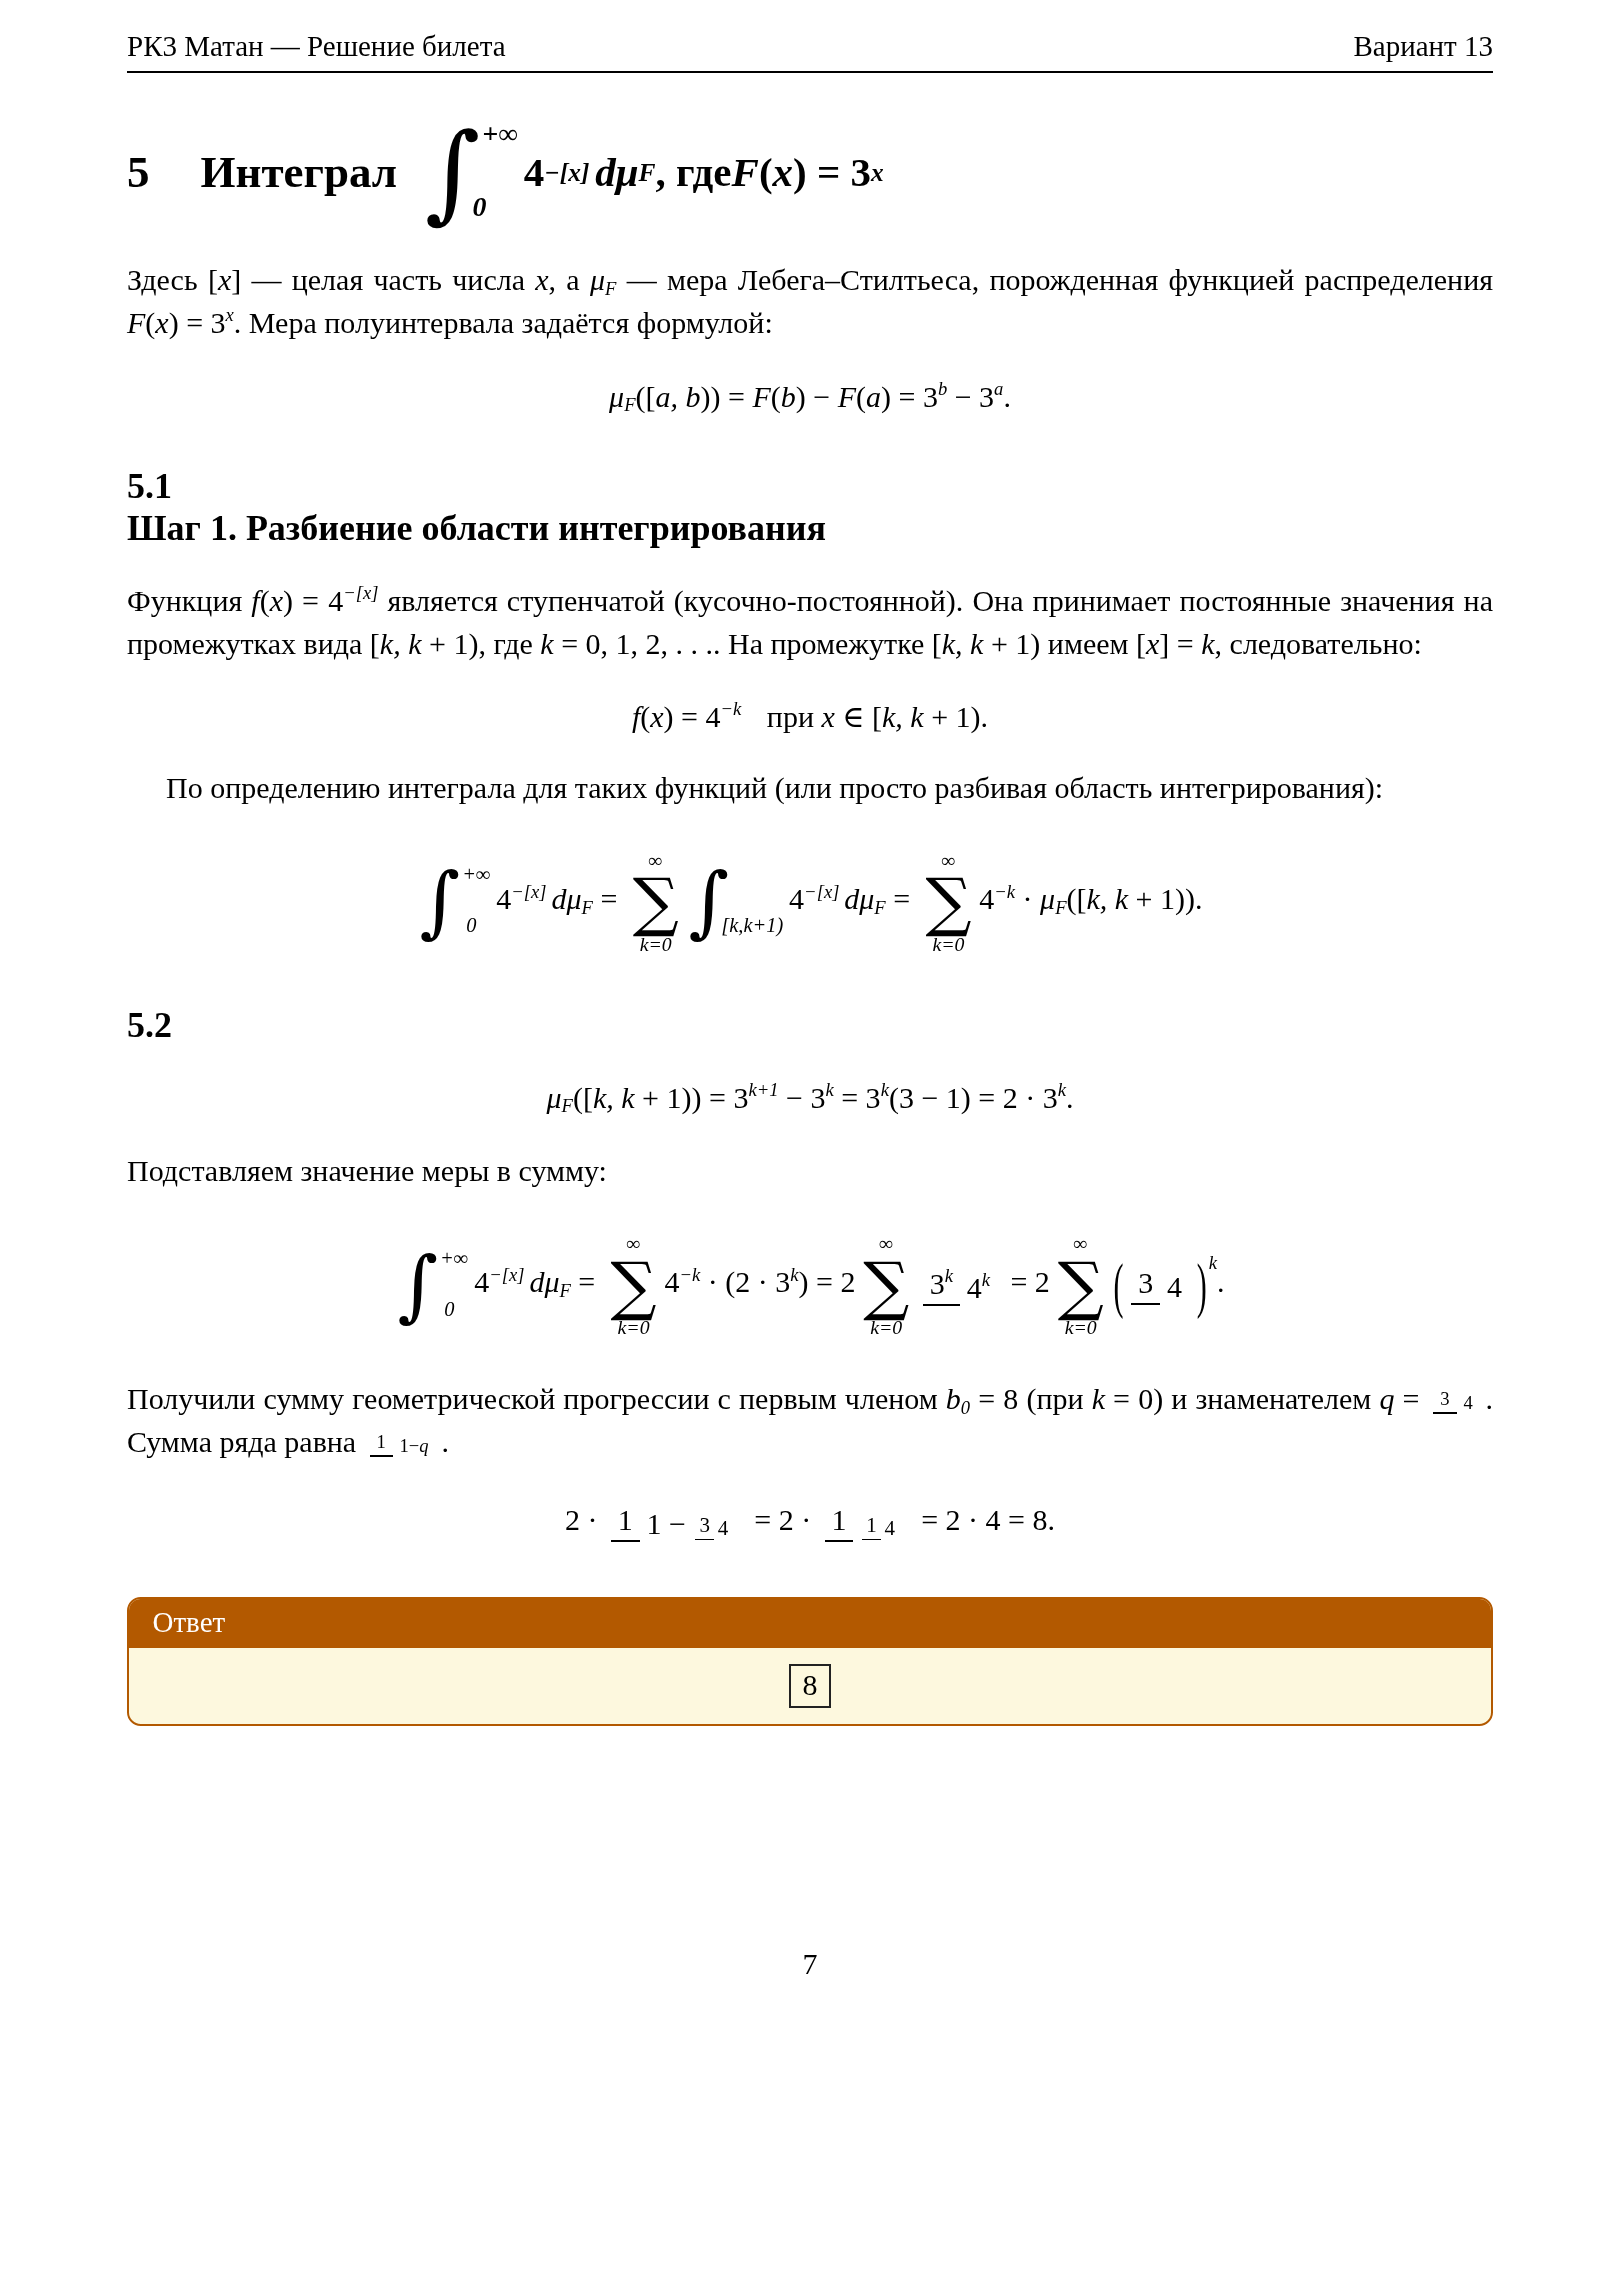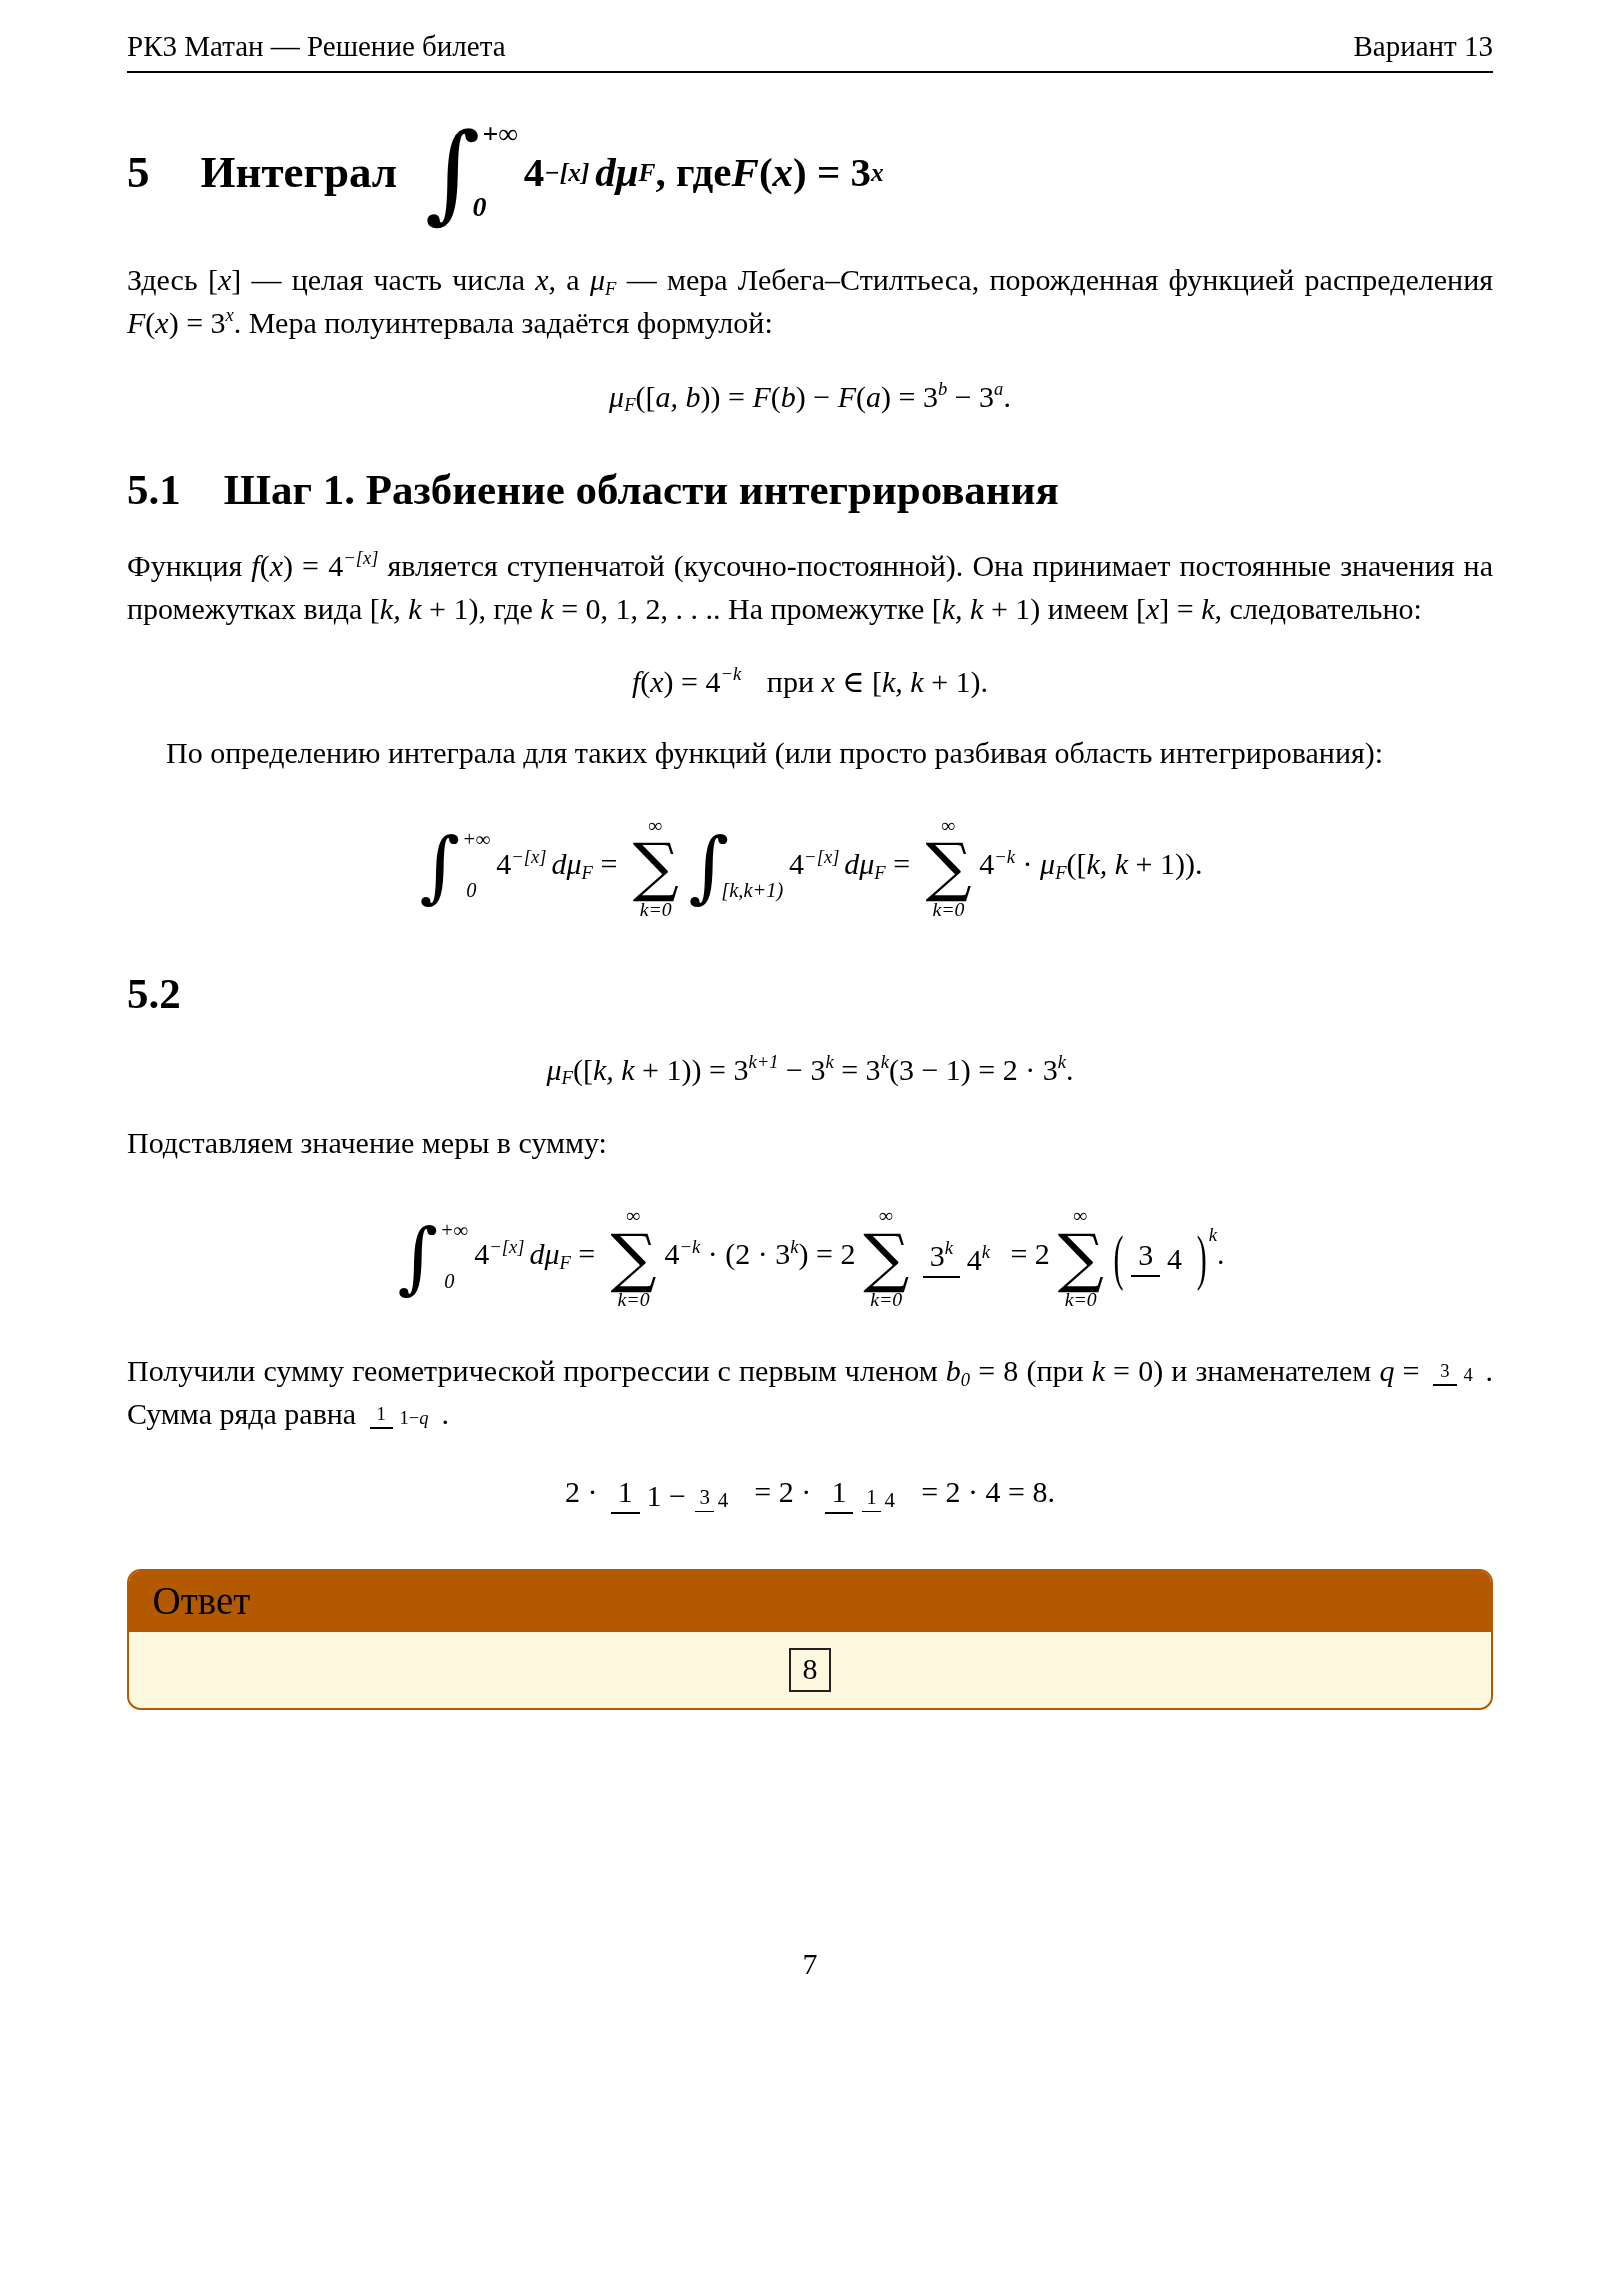--- a/index.html
+++ b/index.html
@@ -21,21 +21,21 @@
   
   .para{font-size:30px;line-height:1.42;margin:0 0 7.8px 0;text-align:justify;}
   .para.indent{text-indent:39px;font-family:Liberation Serif, serif;}
   .para .mfrac{font-size:.62em;vertical-align:middle;line-height:1;}
 
   
   .eqn{font-size:30px;text-align:center;margin:33px 0;}
   .eqn.disp{margin:39px 0;}
 
   
-  .subsec{display:flex;font-size:43px;font-weight:bold;margin:49px 0 31px 0;}
+  .subsec{display:flex;font-size:36px;font-weight:bold;margin:49px 0 31px 0;flex-direction:column;}
   .subsec .ssnum{margin-right:43px;}
 
   
   .mrm{font-style:normal;}
   .mit{font-style:italic;}
   .msup{font-size:.62em;vertical-align:.62em;font-style:italic;}
   .mhsup{font-size:.62em;vertical-align:1.25em;font-style:italic;}
   .msub{font-size:.62em;vertical-align:-.25em;font-style:italic;}
   .msp{display:inline-block;}
   .mint{display:inline-flex;align-items:stretch;vertical-align:middle;margin:0 5.9px 0 2px;}
@@ -49,21 +49,21 @@
   .mfrac{display:inline-flex;align-items:center;vertical-align:middle;margin:0 5.9px;line-height:1.15;}
   .mfrac .fr-num{border-bottom:2px solid #000;padding:0 6.9px 2.9px 6.9px;}
   .mfrac .fr-den{padding:2.9px 6.9px 0 6.9px;}
   .mfrac .mfrac{font-size:.7em;margin:0 2px;}
   .mfrac .mfrac .fr-num{border-bottom-width:1.5px;padding:0 3.9px 2px 3.9px;}
   .mfrac .mfrac .fr-den{padding:2px 3.9px 0 3.9px;}
   .bigp{display:inline-block;transform:scaleY(2.05);vertical-align:middle;padding:0 2px;font-weight:normal;}
 
   
   .answerbox{margin-top:55px;border:2px solid #b35900;border-radius:13.7px;overflow:hidden;background:#fdf8de;}
-  .answerhead{background:#b35900;color:#000000;font-size:39px;padding:6.9px 0 8.8px 23.5px;}
+  .answerhead{background:#b35900;color:#ffffff;font-size:29px;padding:6.9px 0 8.8px 23.5px;}
   .answerbody{height:76px;display:flex;align-items:center;justify-content:center;}
   .boxed{border:2px solid #222;padding:2px 11.8px 3.9px 11.8px;font-size:30px;}
 
   
   .pageno{position:absolute;left:0;right:0;bottom:67px;text-align:center;font-size:30px;}
 </style>
 </head>
 <body>
 
 <div class="page">

